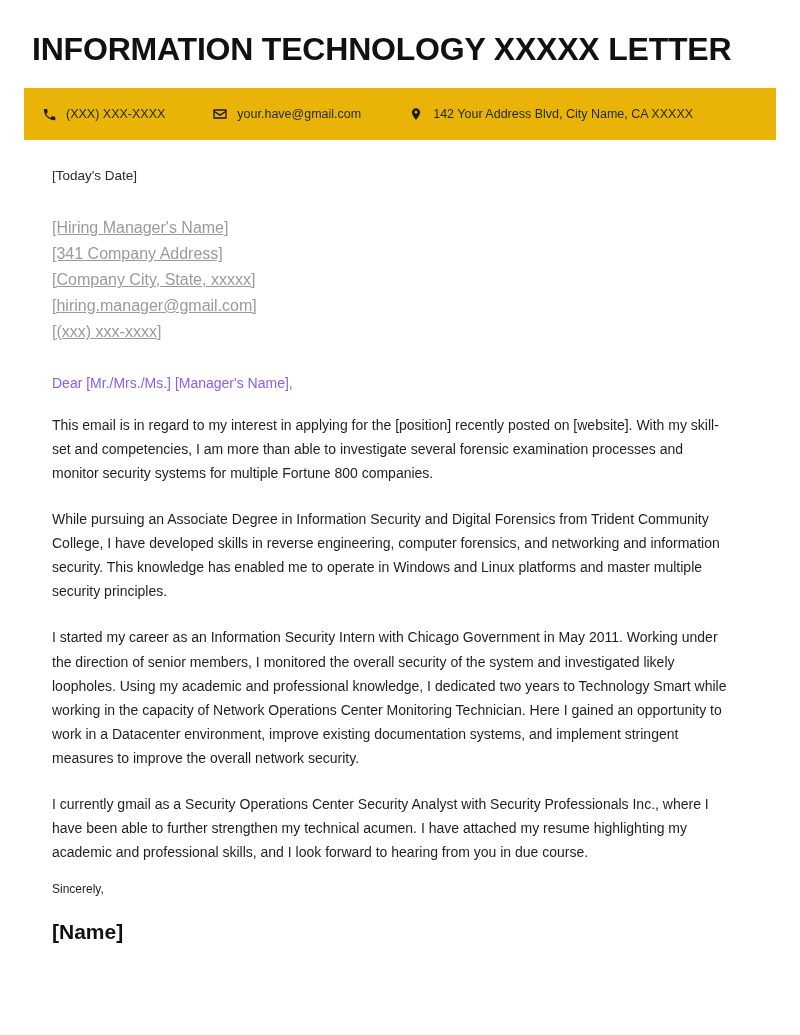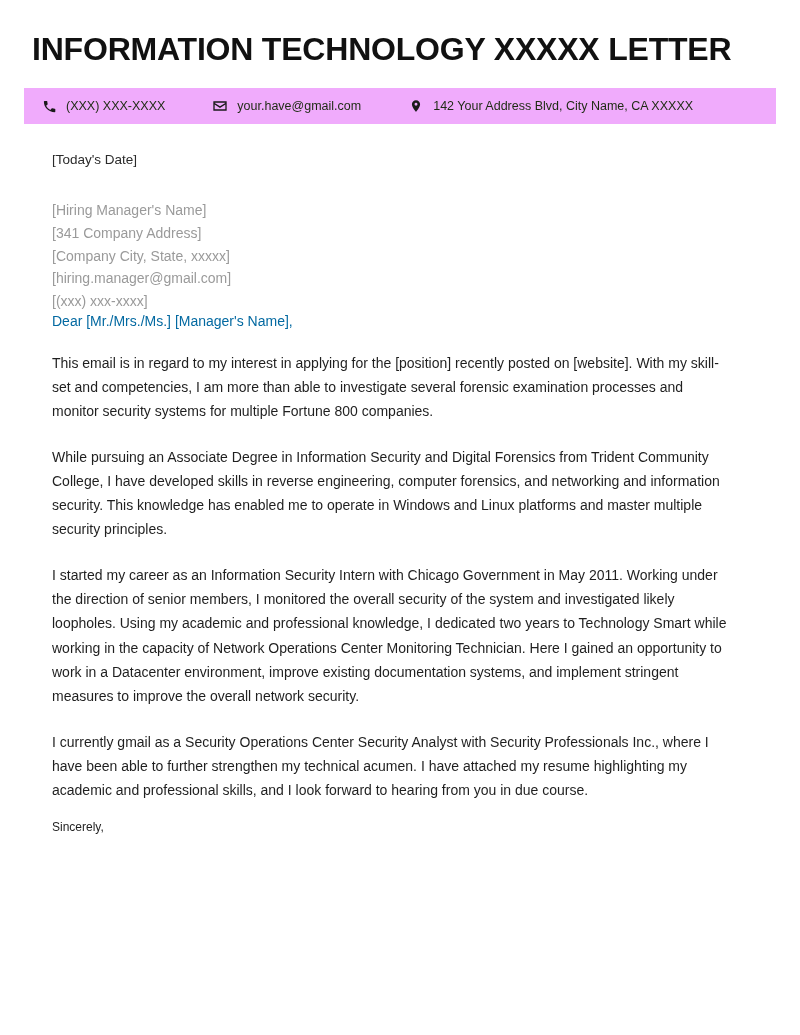--- a/index.html
+++ b/index.html
@@ -26,22 +26,22 @@
     margin: 0;
     padding: 30px 24px 0 32px;
     font-size: 32px;
     font-weight: 700;
     letter-spacing: -0.2px;
     color: #111111;
     line-height: 1.2;
   }
   .contact-bar {
     margin: 20px 24px 0 24px;
-    background: #f0abfc;
-    height: 36px;
+    background: #eab308;
+    height: 52px;
     display: flex;
     align-items: center;
     padding: 0 16px;
     box-sizing: border-box;
   }
   .contact-item {
     display: flex;
     align-items: center;
     color: #1d2b12;
     font-size: 12.5px;
@@ -64,27 +64,29 @@
     box-sizing: border-box;
   }
   .date-line {
     margin-top: 28px;
     font-size: 13.5px;
     color: #2b2b2b;
   }
   .recipient {
     margin-top: 32px;
     color: #9a9a9a;
-    font-size: 14px;
+    font-size: 16px;
     line-height: 1.62;
+    text-decoration: underline;
   }
   .recipient div { white-space: nowrap; }
   .salutation {
+    margin-top: 30px;
     font-size: 14px;
-    color: #0369a1;
+    color: #8b5cf6;
   }
   .para {
     margin-top: 22px;
     font-size: 14px;
     line-height: 1.72;
     color: #1f1f1f;
     text-align: left;
   }
   .closing {
     margin-top: 18px;
@@ -147,15 +149,16 @@
     </div>
 
     <div class="salutation">Dear [Mr./Mrs./Ms.] [Manager's Name],</div>
 
     <p class="para">This email is in regard to my interest in applying for the [position] recently posted on [website]. With my skill-set and competencies, I am more than able to investigate several forensic examination processes and monitor security systems for multiple Fortune 800 companies.</p>
     <p class="para">While pursuing an Associate Degree in Information Security and Digital Forensics from Trident Community College, I have developed skills in reverse engineering, computer forensics, and networking and information security. This knowledge has enabled me to operate in Windows and Linux platforms and master multiple security principles.</p>
     <p class="para">I started my career as an Information Security Intern with Chicago Government in May 2011. Working under the direction of senior members, I monitored the overall security of the system and investigated likely loopholes. Using my academic and professional knowledge, I dedicated two years to Technology Smart while working in the capacity of Network Operations Center Monitoring Technician. Here I gained an opportunity to work in a Datacenter environment, improve existing documentation systems, and implement stringent measures to improve the overall network security.</p>
     <p class="para">I currently gmail as a Security Operations Center Security Analyst with Security Professionals Inc., where I have been able to further strengthen my technical acumen. I have attached my resume highlighting my academic and professional skills, and I look forward to hearing from you in due course.</p>
 
     <div class="closing">Sincerely,</div>
+    <div class="signature">[Name]</div>
 
   </div>
 </div>
 
 </body></html>

